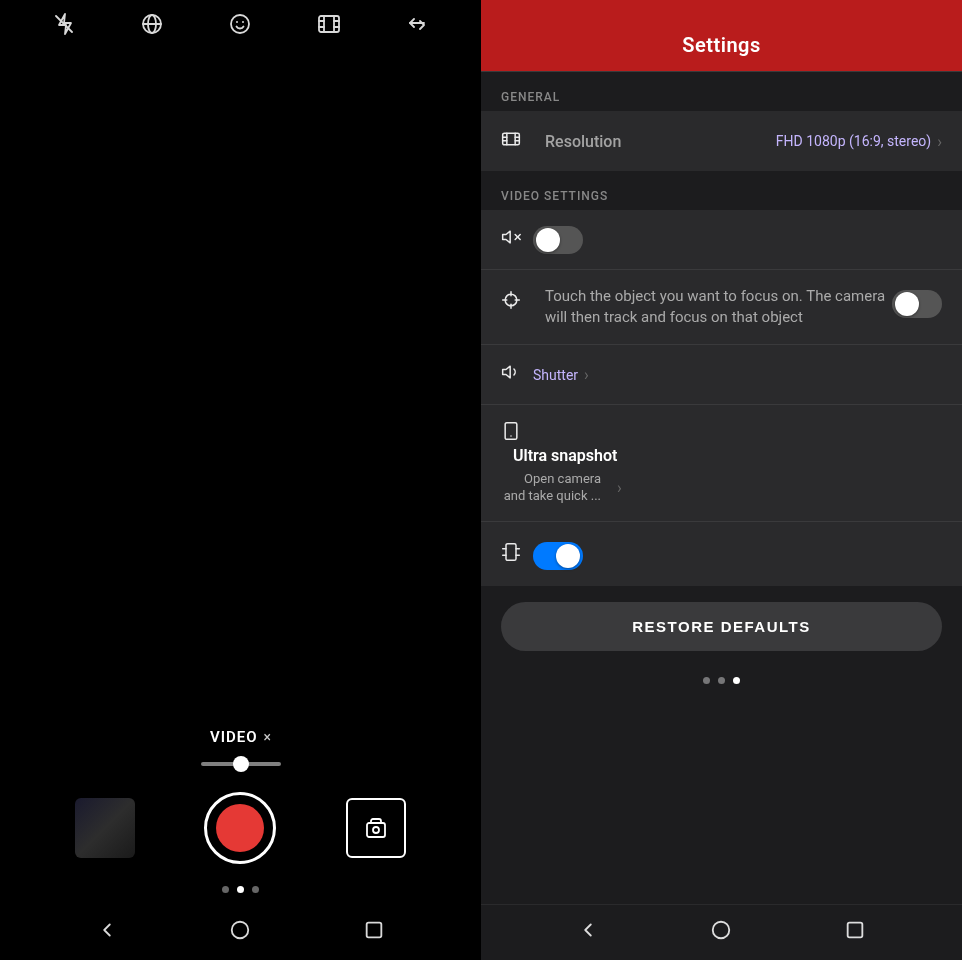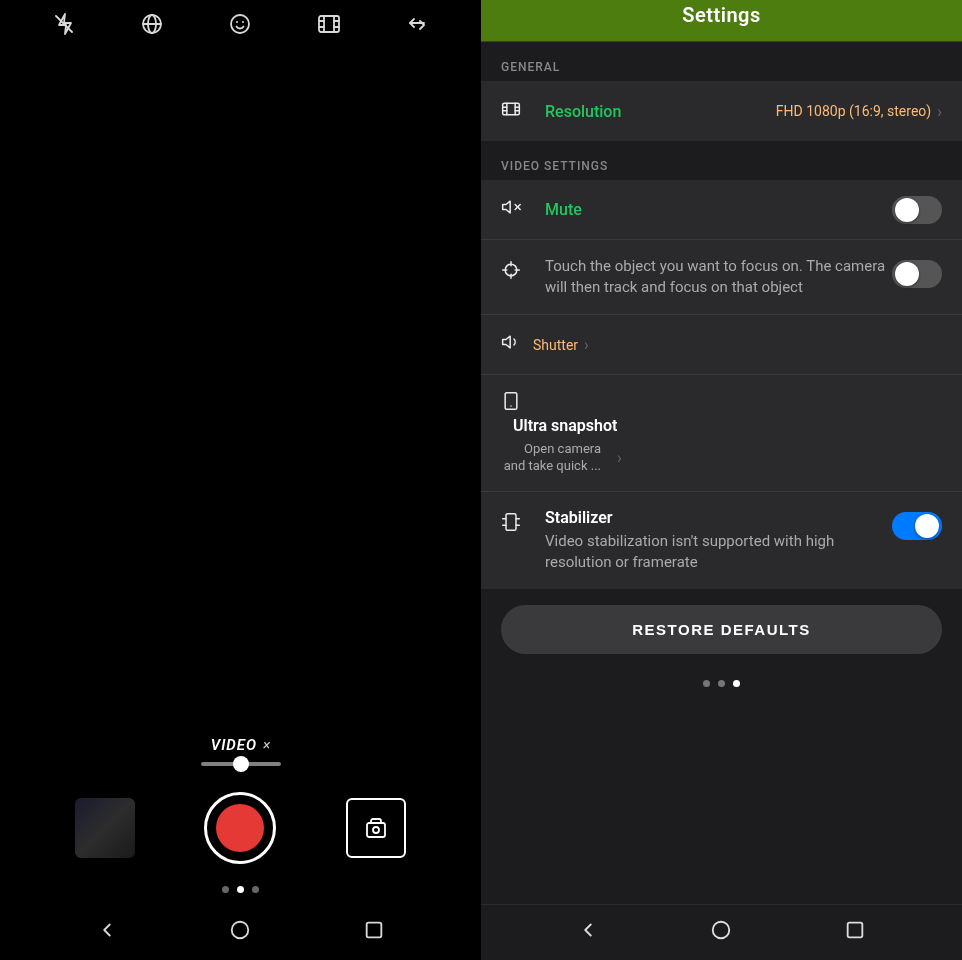--- a/index.html
+++ b/index.html
@@ -44,22 +44,21 @@
     .camera-bottom {
       background: rgba(0,0,0,0.85);
       padding: 10px 0 0 0;
     }
 
     .video-label-row {
       display: flex;
       align-items: center;
       justify-content: center;
       gap: 6px;
-      margin-bottom: 8px;
-      font-style: italic;
+      margin-bottom: 16px;
     }
 
     .video-label {
       color: #fff;
       font-size: 15px;
       font-weight: 600;
       letter-spacing: 1px;
     }
 
     .video-close {
@@ -182,22 +181,22 @@
     
     .right-panel {
       width: 481px;
       height: 960px;
       background: #1c1c1e;
       display: flex;
       flex-direction: column;
     }
 
     .settings-header {
-      background: #4d7c0f;
-      padding: 3px 20px 14px;
+      background: #b91c1c;
+      padding: 33px 20px 14px;
       text-align: center;
       border-bottom: 1px solid #3a3a3c;
     }
 
     .settings-title {
       color: #fff;
       font-size: 20px;
       font-weight: 600;
       letter-spacing: 0.5px;
     }
@@ -244,34 +243,34 @@
       flex-shrink: 0;
       opacity: 0.9;
     }
 
     .setting-content {
       flex: 1;
       margin-left: 12px;
     }
 
     .setting-title {
-      color: #22c55e;
+      color: #a3a3a3;
       font-size: 16px;
       font-weight: 500;
     }
 
     .setting-right {
       display: flex;
       align-items: center;
       gap: 6px;
       flex-shrink: 0;
     }
 
     .setting-value {
-      color: #fdba74;
+      color: #c4b5fd;
       font-size: 14px;
     }
 
     .chevron {
       color: #666;
       font-size: 16px;
     }
 
     
     .toggle {
@@ -574,23 +573,20 @@
     <div class="settings-group">
 
       <div class="setting-item">
         <span class="setting-icon">
           <svg class="svg-icon-sm" viewBox="0 0 24 24">
             <polygon points="11 5 6 9 2 9 2 15 6 15 11 19 11 5"></polygon>
             <line x1="23" y1="9" x2="17" y2="15"></line>
             <line x1="17" y1="9" x2="23" y2="15"></line>
           </svg>
         </span>
-        <div class="setting-content">
-          <span class="setting-title">Mute</span>
-        </div>
         <div class="setting-right">
           <div class="toggle off">
             <div class="toggle-thumb"></div>
           </div>
         </div>
       </div>
 
       <div class="setting-item multi-row">
         <span class="setting-icon">
           <svg class="svg-icon-sm" viewBox="0 0 24 24">
@@ -643,24 +639,20 @@
       <div class="setting-item multi-row">
         <span class="setting-icon">
           <svg class="svg-icon-sm" viewBox="0 0 24 24">
             <rect x="6" y="2" width="12" height="20" rx="2"></rect>
             <line x1="6" y1="8" x2="2" y2="8"></line>
             <line x1="22" y1="8" x2="18" y2="8"></line>
             <line x1="6" y1="16" x2="2" y2="16"></line>
             <line x1="22" y1="16" x2="18" y2="16"></line>
           </svg>
         </span>
-        <div class="multi-content">
-          <div class="multi-title">Stabilizer</div>
-          <div class="multi-subtitle">Video stabilization isn't supported with high resolution or framerate</div>
-        </div>
         <div class="multi-right">
           <div class="toggle on">
             <div class="toggle-thumb"></div>
           </div>
         </div>
       </div>
 
     </div>
 
     <div class="restore-btn-container">

